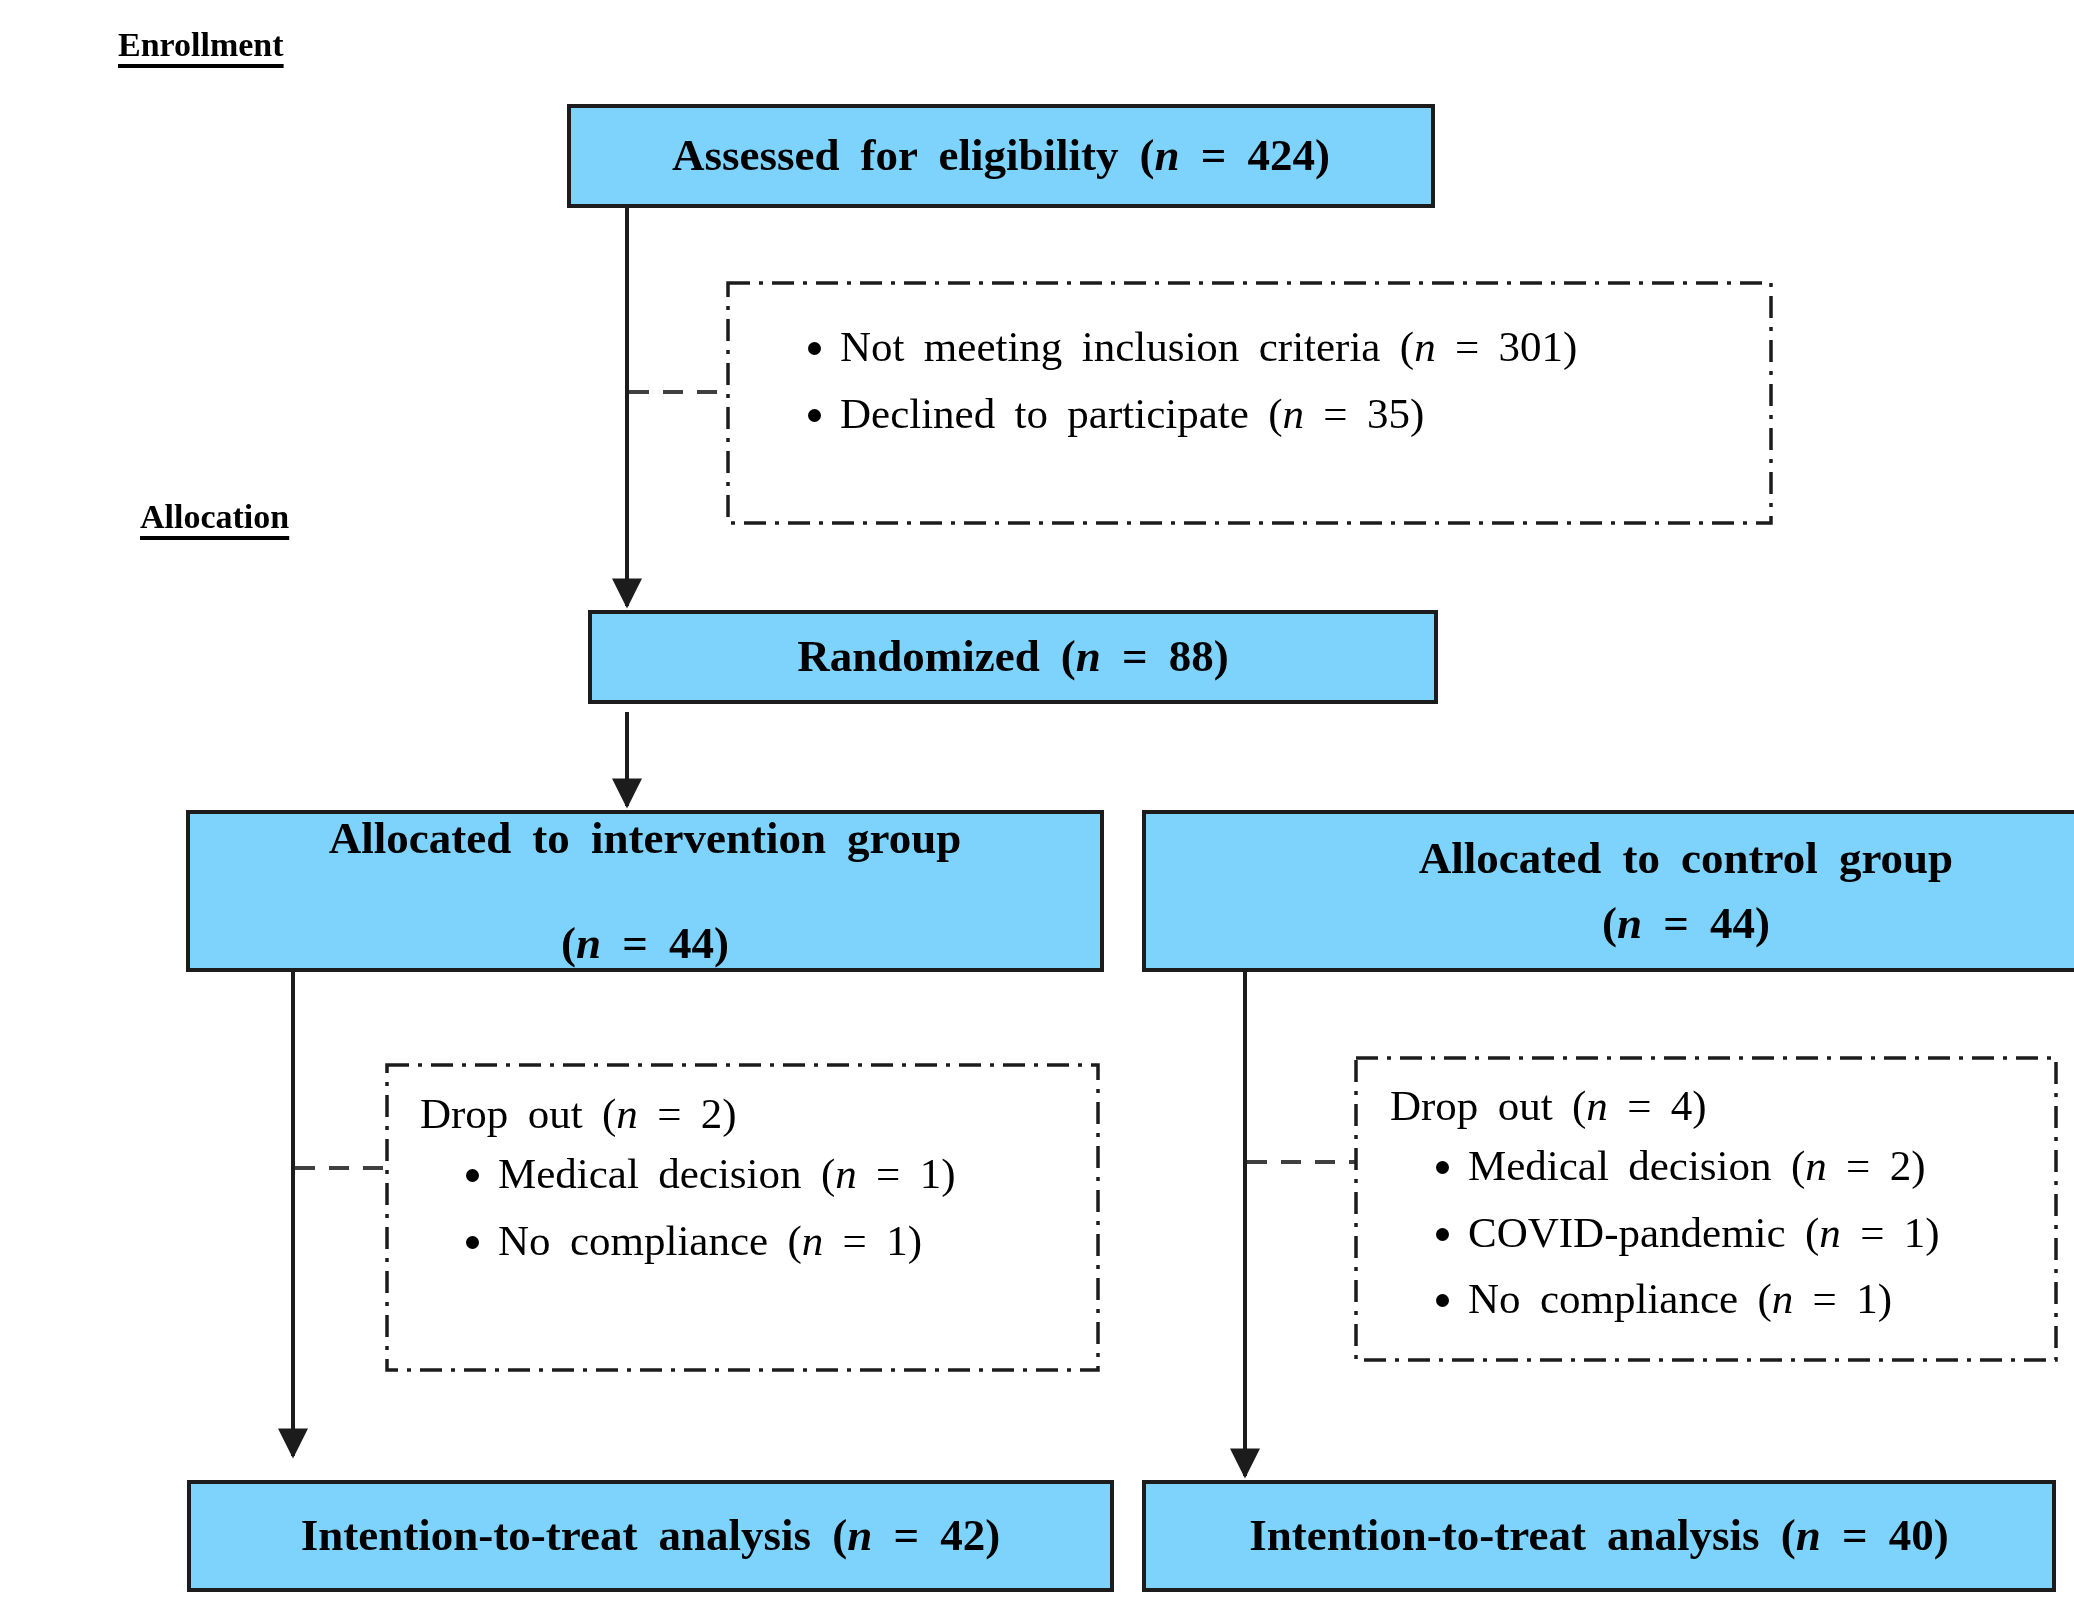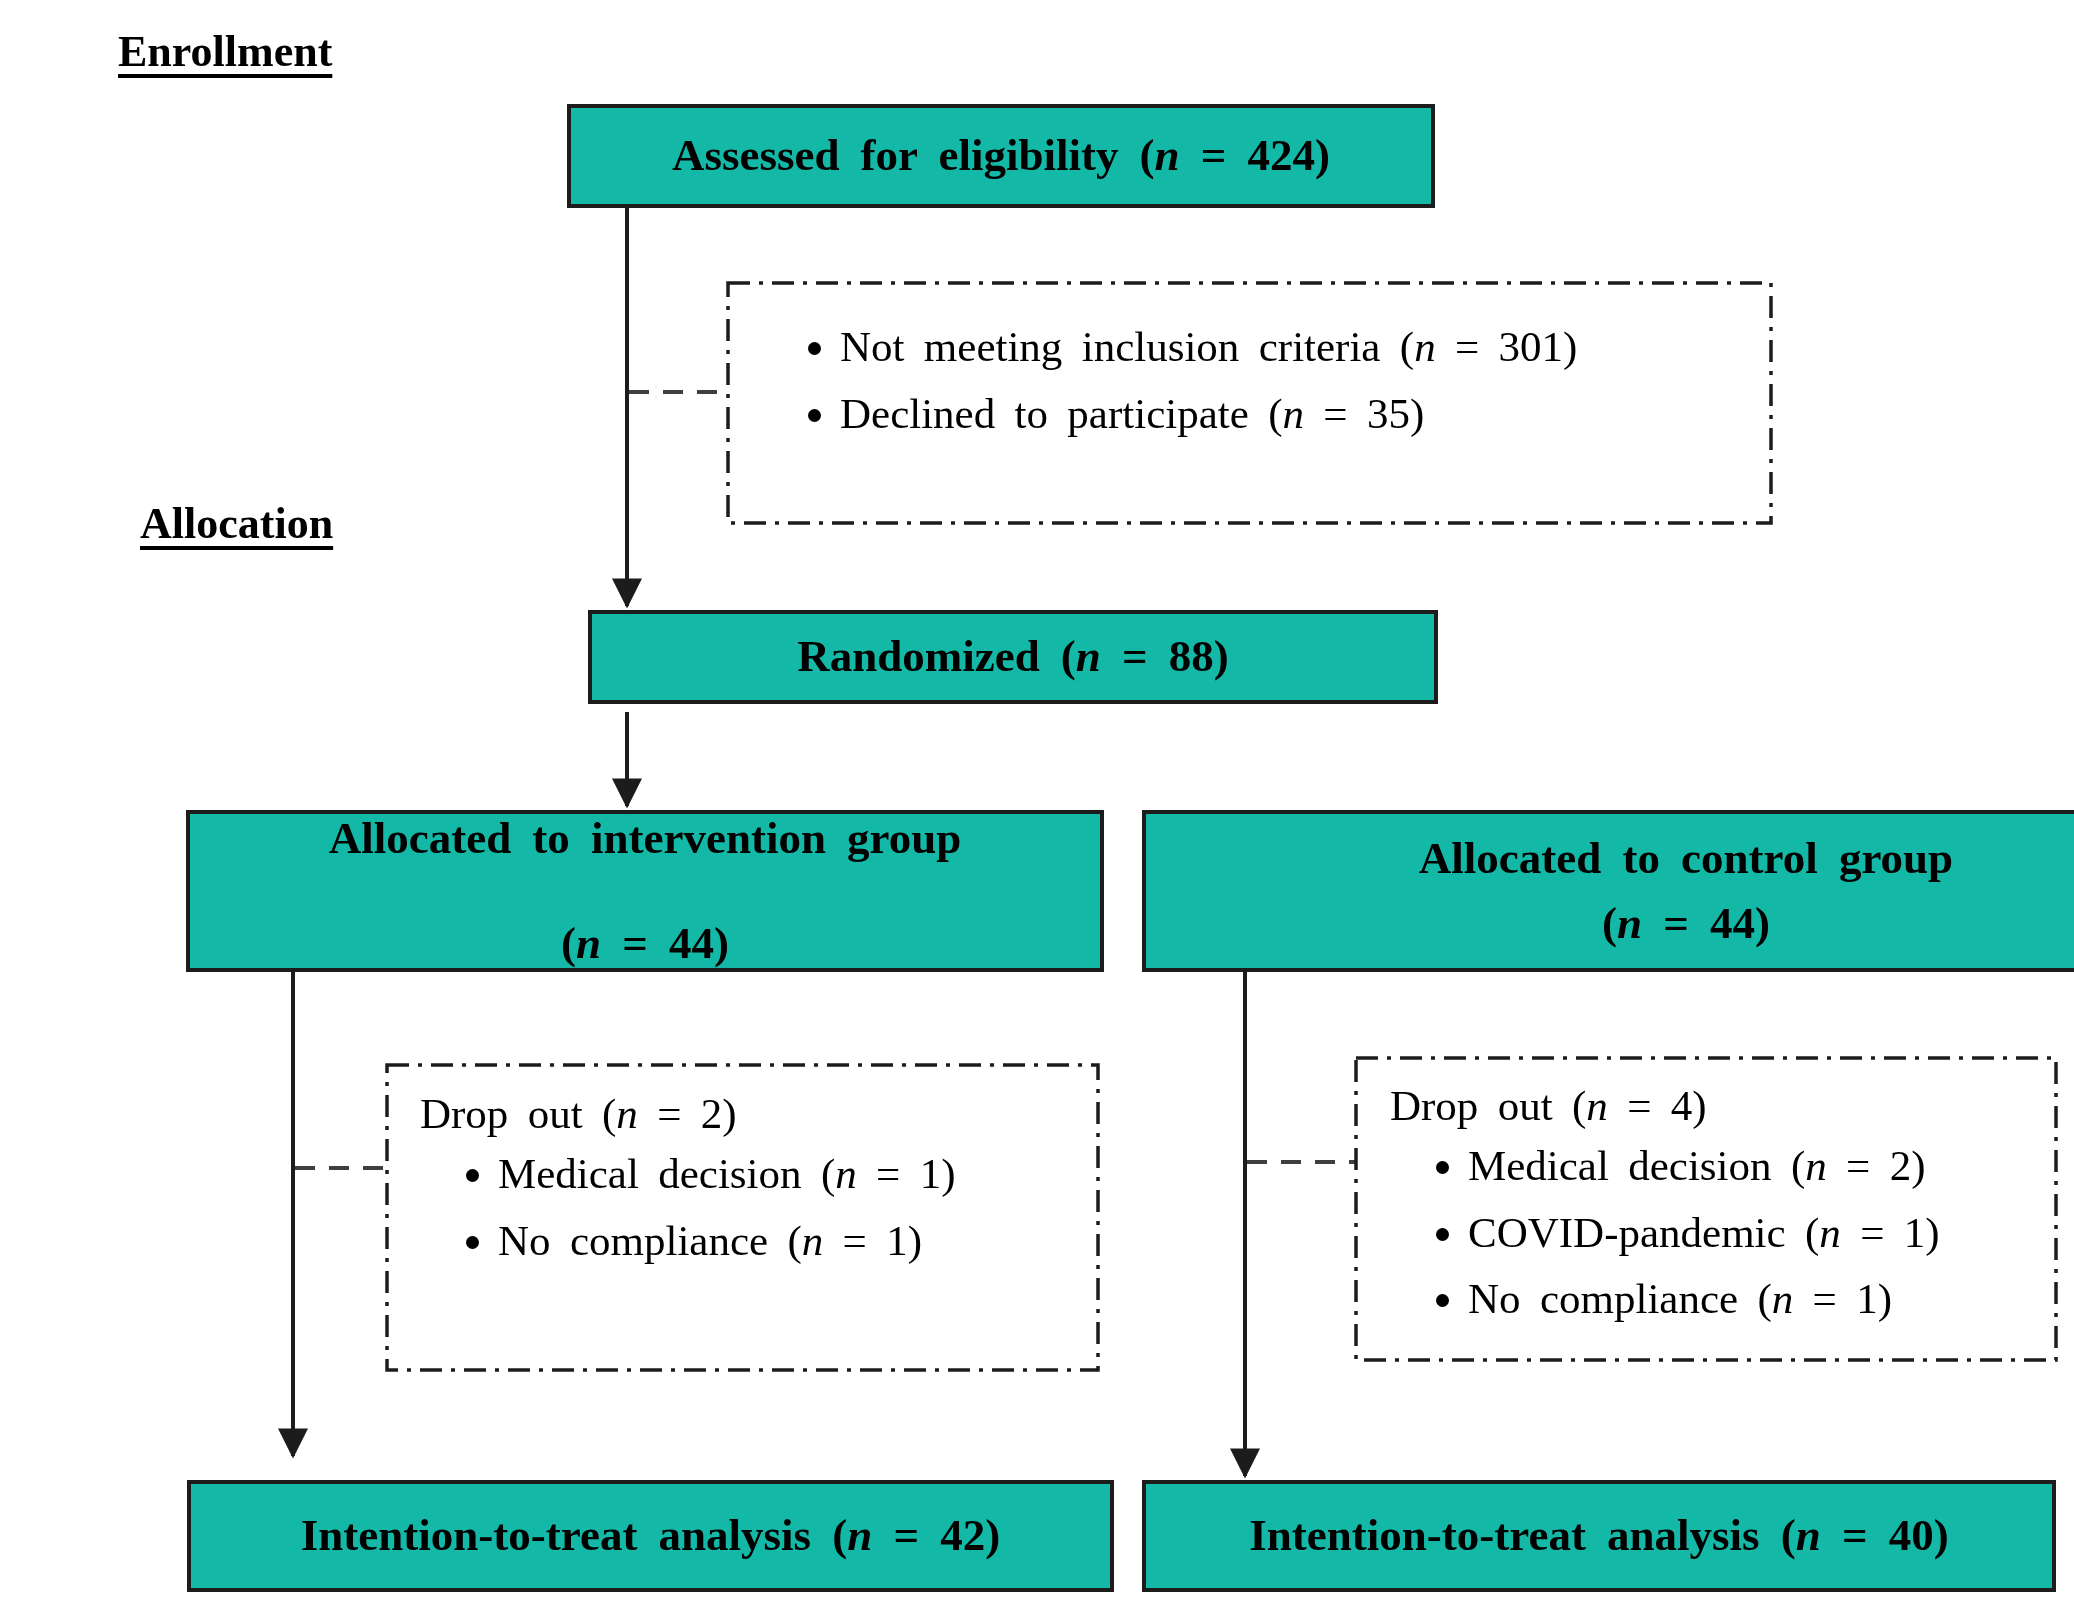--- a/index.html
+++ b/index.html
@@ -10,32 +10,32 @@
     background: #ffffff;
     font-family: "Liberation Serif", "DejaVu Serif", serif;
     color: #000000;
     overflow: hidden;
   }
   svg.wires { position: absolute; left: 0; top: 0; width: 2074px; height: 1614px; }
 
   .section-label {
     position: absolute;
     font-weight: bold;
-    font-size: 44px;
+    font-size: 34px;
     text-decoration: underline;
     text-decoration-thickness: 4px;
     text-underline-offset: 8px;
     white-space: nowrap;
   }
   .section-label .ln { display: block; text-decoration: underline; text-decoration-thickness: 4px; text-underline-offset: 8px; }
 
   .box {
     position: absolute;
     border: 4px solid #1c1c1c;
-    background: #14b8a6;
+    background: #7dd3fc;
     box-sizing: border-box;
     display: flex;
     flex-direction: column;
     align-items: center;
     justify-content: center;
     text-align: right;
     font-weight: bold;
     font-size: 45px;
     word-spacing: 0.22em;
     line-height: 1.45;

